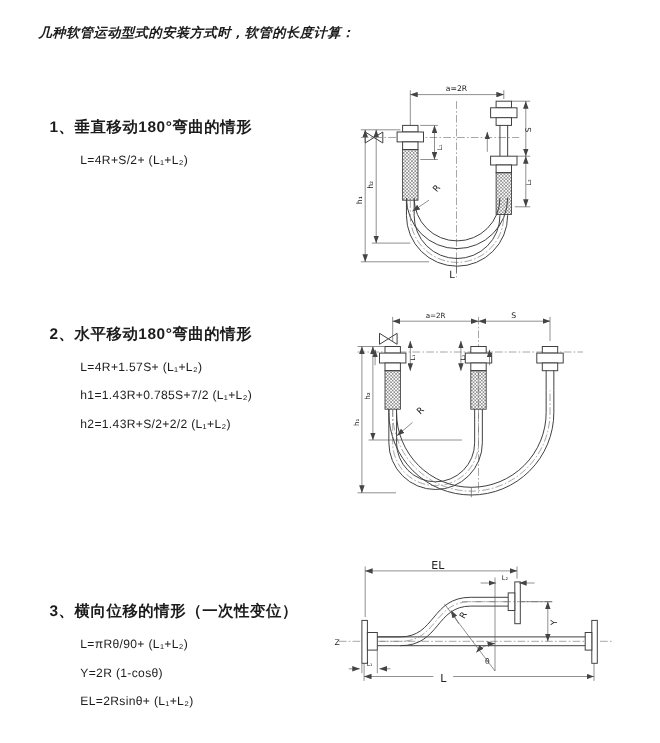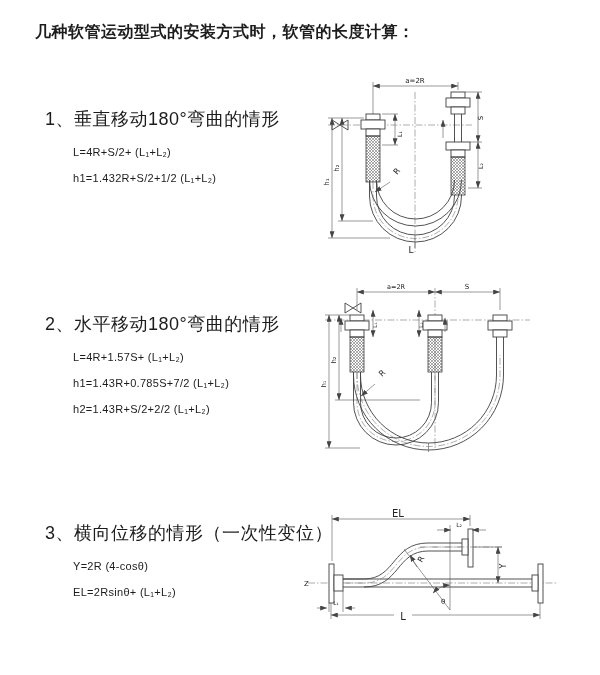--- a/index.html
+++ b/index.html
@@ -1,23 +1,23 @@
 <!DOCTYPE html>
 <html><head>
 <meta charset="utf-8">
 <style>
   html,body{margin:0;padding:0;}
   body{
     width:600px;height:675px;background:#ffffff;
     font-family:"Liberation Sans","DejaVu Sans",sans-serif;
     color:#1c1c1c;position:relative;overflow:hidden;
   }
-  .title{position:absolute;left:35px;top:22px;font-size:16px;font-weight:700;letter-spacing:.5px;}
+  .title{position:absolute;left:35px;top:22px;font-size:12px;font-weight:700;letter-spacing:.5px;font-style:italic;}
   .section{position:absolute;left:45px;}
-  .heading{font-size:18px;font-weight:400;margin:0 0 14px 0;letter-spacing:.5px;}
+  .heading{font-size:14px;font-weight:700;margin:0 0 14px 0;letter-spacing:.5px;}
   .formula{font-size:11px;line-height:15px;margin:0 0 11px 28px;letter-spacing:.3px;white-space:pre;}
   svg.diag{position:absolute;overflow:visible;}
   svg text{fill:#222;font-family:"DejaVu Sans","Liberation Sans",sans-serif;}
   .ln{stroke:#3f3f3f;stroke-width:.9;fill:none;}
   .fit{stroke:#3f3f3f;stroke-width:.9;fill:#ffffff;}
   .br{fill:url(#braid);stroke:#3f3f3f;stroke-width:.8;}
   .dim{stroke:#555;stroke-width:.6;fill:none;}
   .cl{stroke:#777;stroke-width:.6;fill:none;stroke-dasharray:7 2 1.5 2;}
 </style>
 </head>
@@ -32,21 +32,20 @@
       <path d="M0,3 L3,0 M0,0 L3,3" stroke="#5a5a5a" stroke-width="0.5"></path>
     </pattern>
   </defs>
 </svg>
 
 <div class="title">几种软管运动型式的安装方式时，软管的长度计算：</div>
 
 <div class="section" style="top:107px">
   <div class="heading">1、垂直移动180°弯曲的情形</div>
   <div class="formula">L=4R+S/2+ (L₁+L₂)</div>
-  <div class="formula">h1=1.432R+S/2+1/2 (L₁+L₂)</div>
 </div>
 
 <svg class="diag" style="left:310px;top:70px" width="250" height="185" viewBox="0 0 250 185">
 
   <path class="cl" d="M105,22 V182"></path>
   <path class="cl" d="M18,55 H162"></path>
 
   <g>
     <path class="ln" d="M22,50 L30,55 L22,60 Z M38,50 L30,55 L38,60 Z"></path>
   </g>
@@ -118,21 +117,21 @@
     <path class="dim" d="M80,112 L65,122" marker-end="url(#arw)"></path>
     <text transform="translate(87,105) rotate(-50)" font-size="8">R</text>
   </g>
 
   <g>
     <path class="dim" d="M105,166 V178"></path>
     <text x="101" y="183" font-size="9" text-anchor="middle">L</text>
   </g>
 </svg>
 
-<div class="section" style="top:312px">
+<div class="section" style="top:295px">
   <div class="heading">2、水平移动180°弯曲的情形</div>
   <div class="formula">L=4R+1.57S+ (L₁+L₂)</div>
   <div class="formula">h1=1.43R+0.785S+7/2 (L₁+L₂)</div>
   <div class="formula">h2=1.43R+S/2+2/2 (L₁+L₂)</div>
 </div>
 
 <svg class="diag" style="left:315px;top:280px" width="250" height="180" viewBox="0 0 250 180">
   <path class="cl" d="M10,40 H215"></path>
   <path class="cl" d="M120,8 V168"></path>
 
@@ -202,23 +201,24 @@
     <text transform="translate(21,80) rotate(-90)" font-size="6.5" text-anchor="middle">h₂</text>
   </g>
 
   <g>
     <path class="dim" d="M60,104 L46,116" marker-end="url(#arw)"></path>
     <text transform="translate(67,97) rotate(-45)" font-size="8">R</text>
   </g>
   <path class="dim" d="M113.5,163 V172"></path>
 </svg>
 
-<div class="section" style="top:521px">
+<div class="section" style="top:547px">
   <div class="heading">3、横向位移的情形（一次性变位）</div>
-  <div class="formula">Y=2R (4-cosθ)</div>
+  <div class="formula">L=πRθ/90+ (L₁+L₂)</div>
+  <div class="formula">Y=2R (1-cosθ)</div>
   <div class="formula">EL=2Rsinθ+ (L₁+L₂)</div>
 </div>
 
 <svg class="diag" style="left:300px;top:505px" width="300" height="145" viewBox="0 0 300 145">
 
   <path class="cl" d="M8,78 H258"></path>
   <text x="4" y="81" font-size="7">Z</text>
 
   <g>
     <rect class="fit" x="29" y="59" width="5" height="39"></rect>

